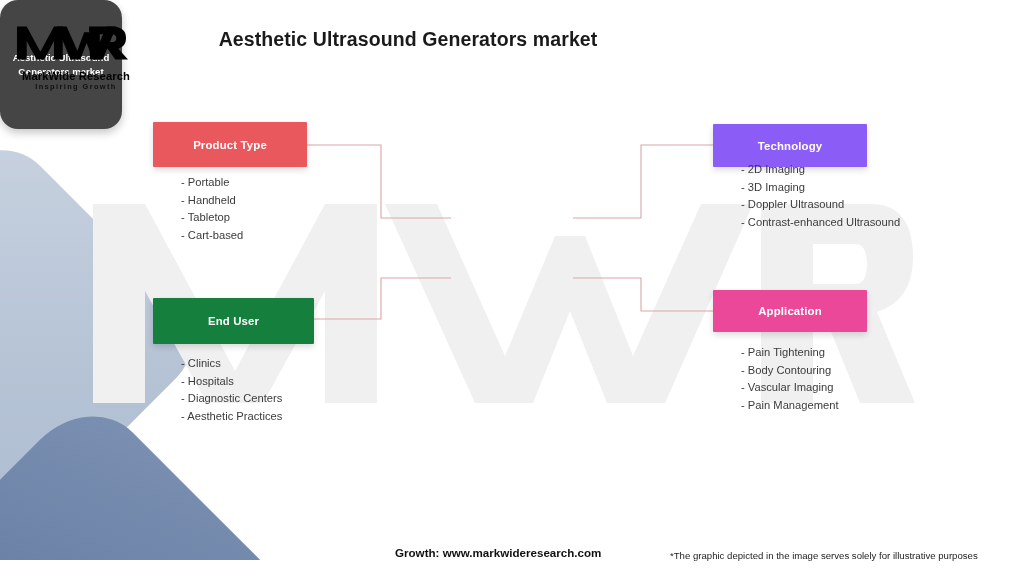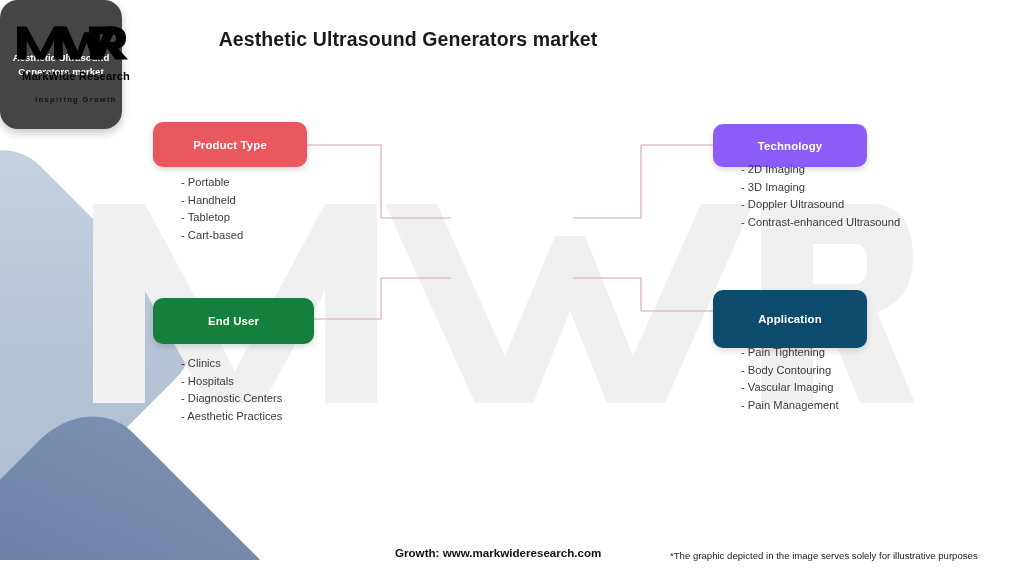--- a/index.html
+++ b/index.html
@@ -47,51 +47,51 @@
   
   .logo { position: absolute; left: 16px; top: 22px; width: 120px; }
   .logo-mark { width: 112px; height: 42px; display: block; }
   .logo-name {
     font-size: 11.2px; font-weight: bold; color: #000;
     letter-spacing: .1px; text-align: center; margin-top: 6px;
     white-space: nowrap;
   }
   .logo-tag {
     font-size: 7.4px; font-weight: bold; color: #111;
-    letter-spacing: 1.4px; text-align: center; margin-top: 13px;
+    letter-spacing: 1.4px; text-align: center; margin-top: 0;
     white-space: nowrap;
   }
 
   
   .page-title {
     position: absolute; left: 0; top: 28px; width: 816px;
     text-align: center;
     font-size: 19.5px; font-weight: bold; color: #1a1a1a;
     letter-spacing: .1px;
   }
 
   
   .connectors { position: absolute; left: 0; top: 0; width: 1024px; height: 576px; }
 
   
   .node {
     position: absolute;
-    border-radius: 10px;
+    border-radius: 1px;
     box-shadow: 0 3px 6px rgba(0,0,0,.14);
     display: flex; align-items: center; justify-content: center;
   }
   .node-label {
     font-size: 11.4px; font-weight: bold; color: #ffffff;
     letter-spacing: .15px; text-align: center;
   }
 
   .node-product  { left: 153px; top: 122px; width: 154px; height: 45px; background: #e9585c; }
   .node-tech     { left: 713px; top: 124px; width: 154px; height: 43px; background: #8b5cf6; }
   .node-enduser  { left: 153px; top: 298px; width: 161px; height: 46px; background: #15803d; }
-  .node-app      { left: 713px; top: 290px; width: 154px; height: 58px; background: #0c4a6e; }
+  .node-app      { left: 713px; top: 290px; width: 154px; height: 42px; background: #ec4899; }
 
   .node-center {
     left: 451px; top: 193px; width: 122px; height: 129px;
     background: #454545; border-radius: 18px;
     box-shadow: 0 4px 9px rgba(0,0,0,.22);
     display: flex; align-items: center; justify-content: center;
     padding: 0 6px;
   }
   .node-center-label {
     font-size: 9.6px; font-weight: bold; color: #ffffff;

